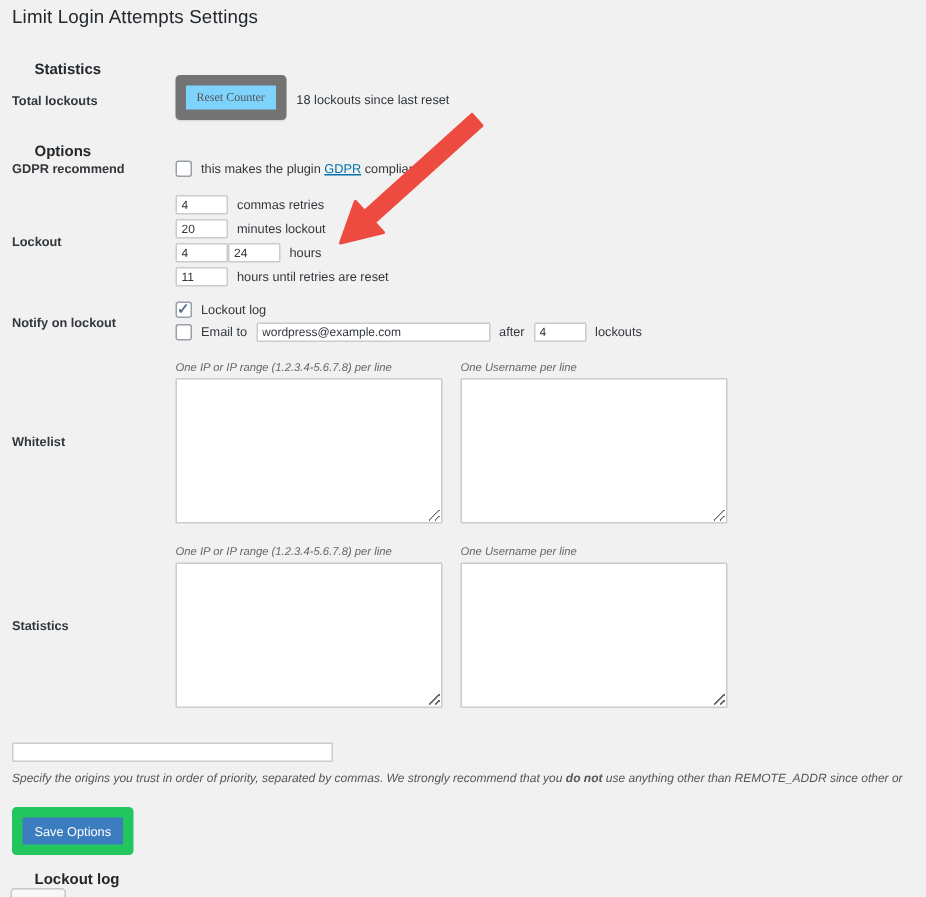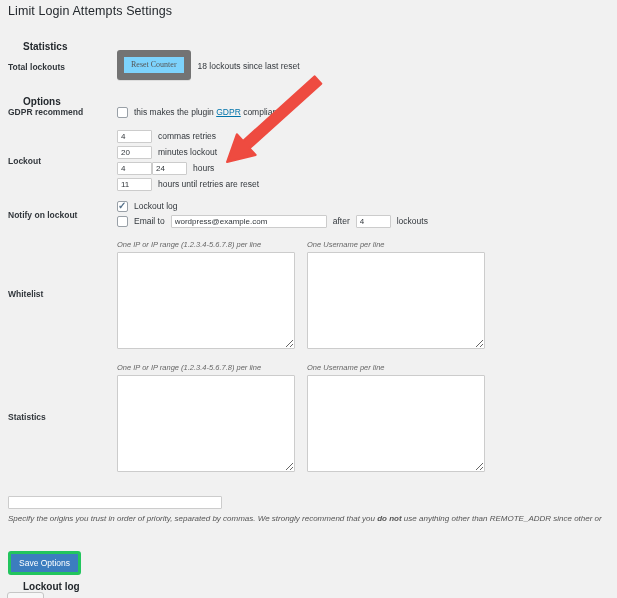--- a/index.html
+++ b/index.html
@@ -47,23 +47,23 @@
   .hint{font-size:7.5px;font-style:italic;color:#666;line-height:10px;margin-bottom:2px}
   .list-col{display:flex;flex-direction:column;width:178px}
   .list-col + .list-col{margin-left:12px}
 
   .btn-secondary{
     display:inline-block;background:#7dd3fc;border:7px solid #737373;border-radius:3px;
     color:#555;font-size:8px;font-family:Liberation Serif, serif;
     padding:3px 7px;line-height:10px;cursor:pointer;box-shadow:0 1px 0 #ddd;
   }
   .btn-primary{
-    display:inline-block;background:#3c7dbf;border:3px solid #22c55e;border-radius:3px;
+    display:inline-block;background:#3c7dbf;border:7px solid #22c55e;border-radius:3px;
     color:#fff;font-size:8.5px;font-family:"Liberation Sans",sans-serif;
-    padding:4px 8px;line-height:10px;cursor:pointer;margin-top:13px;
+    padding:4px 8px;line-height:10px;cursor:pointer;
   }
   .desc{
     font-size:8px;font-style:italic;color:#555;white-space:nowrap;margin-top:5px;
   }
   .desc b{font-weight:700}
   a.gdpr-link{color:#0073aa;text-decoration:underline;cursor:pointer}
   .partial-btn{
     position:absolute;left:7px;top:592px;width:37px;height:14px;
     background:#f7f7f7;border:1px solid #c6c6c6;border-radius:3px;box-sizing:border-box;
   }

